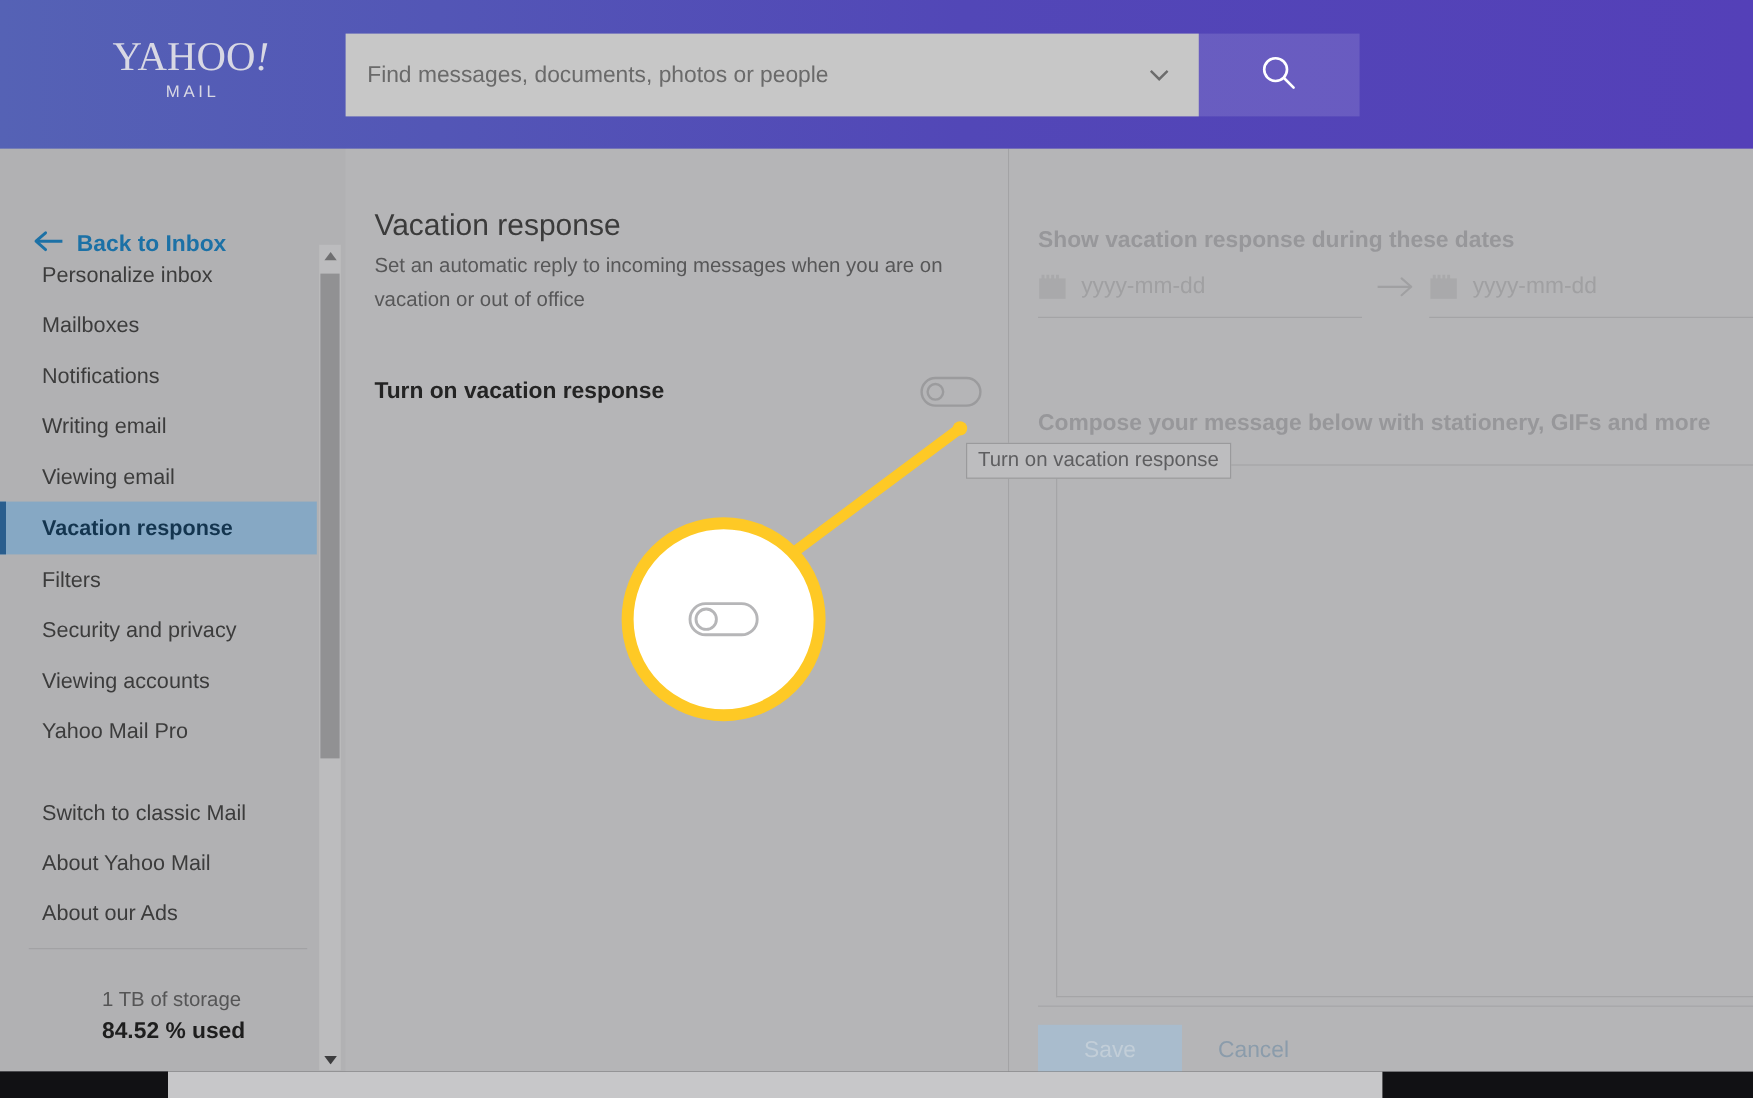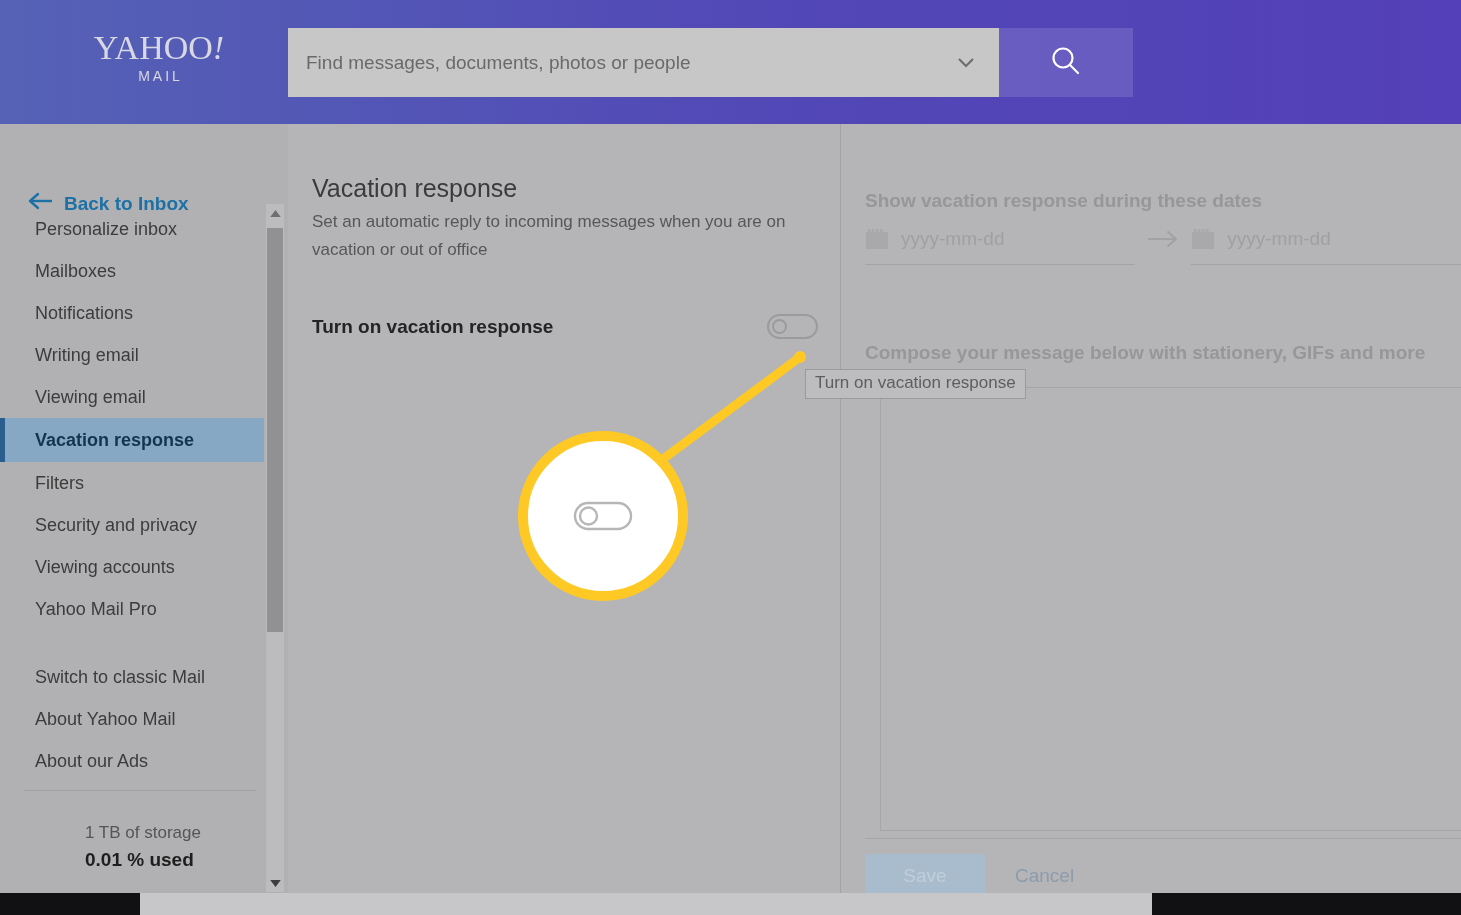--- a/index.html
+++ b/index.html
@@ -475,21 +475,21 @@
       </div>
       <div class="nav-item">
         <span>About our Ads</span>
       </div>
     </div>
 
     <div class="side-divider"></div>
 
     <div class="storage">
       <div class="storage-total">1 TB of storage</div>
-      <div class="storage-used">0.01 % used</div>
+      <div class="storage-used">84.52 % used</div>
     </div>
 
     <div class="sb-scroll">
       <div class="sb-arrow up">
         <svg viewBox="0 0 12 8" width="11" height="7">
             <polygon points="6,0 12,8 0,8" fill="#6f6f71"></polygon>
           </svg>
       </div>
       <div class="sb-thumb"></div>
       <div class="sb-arrow down">

